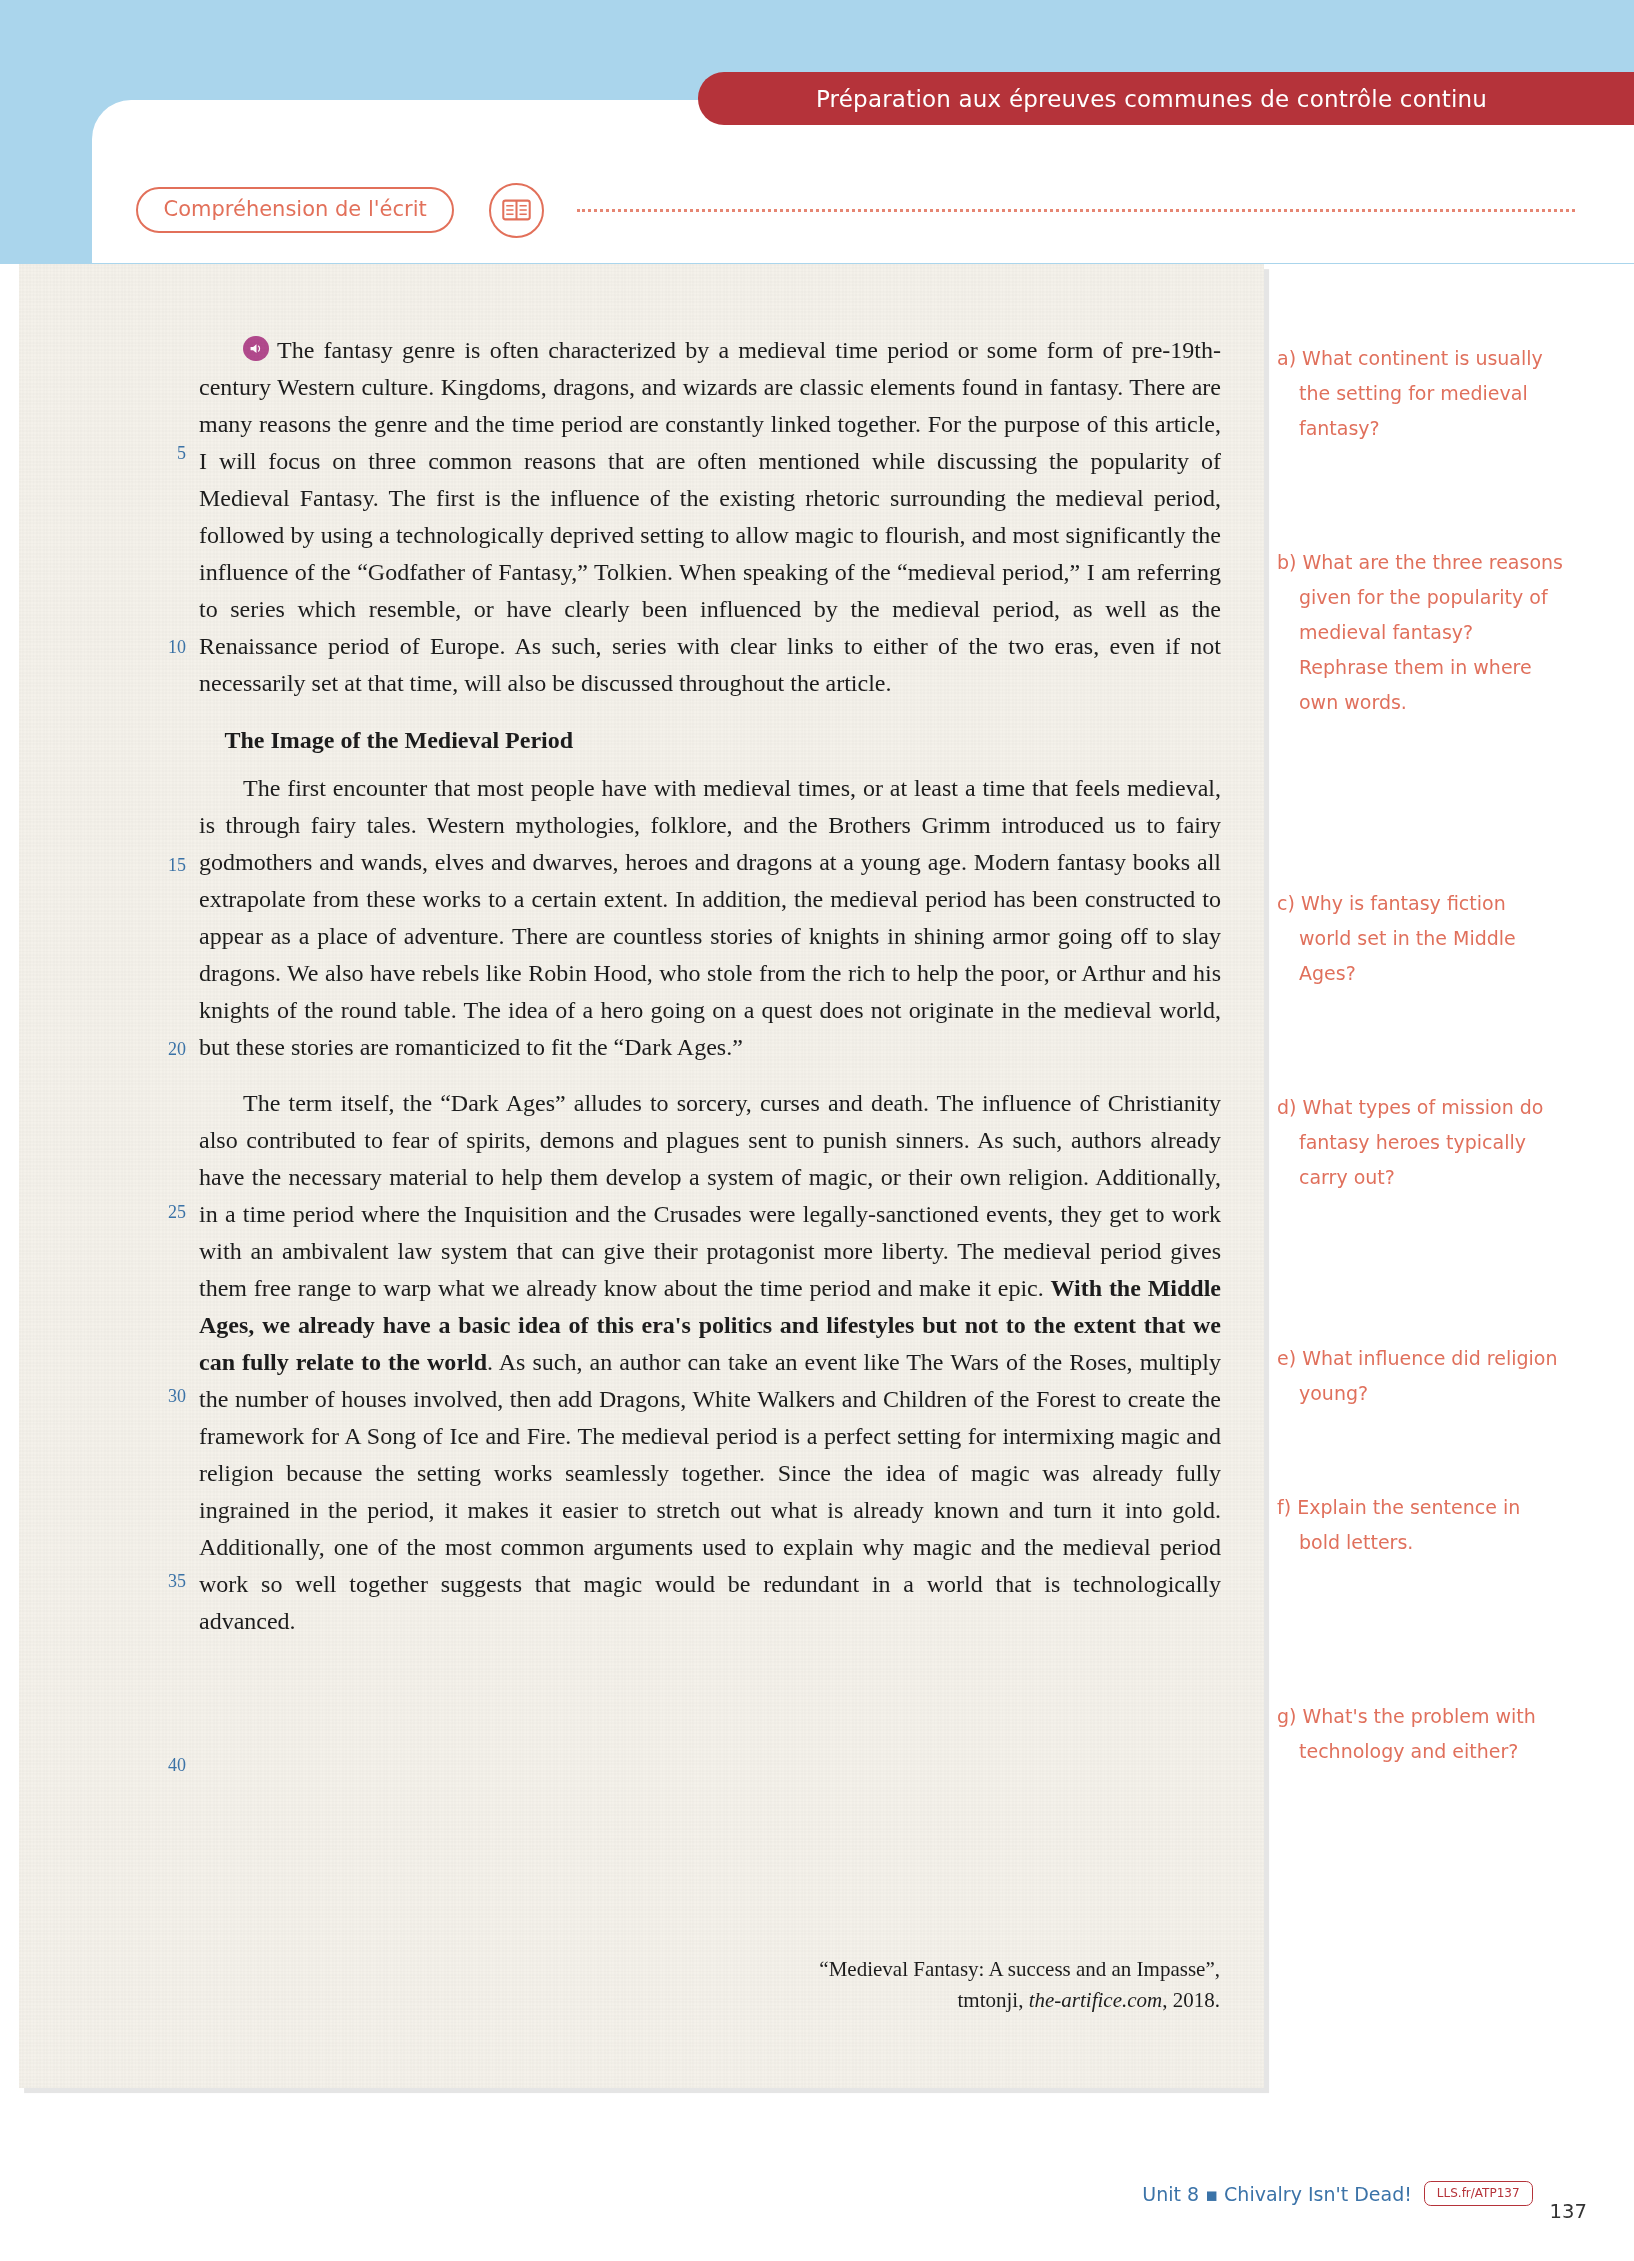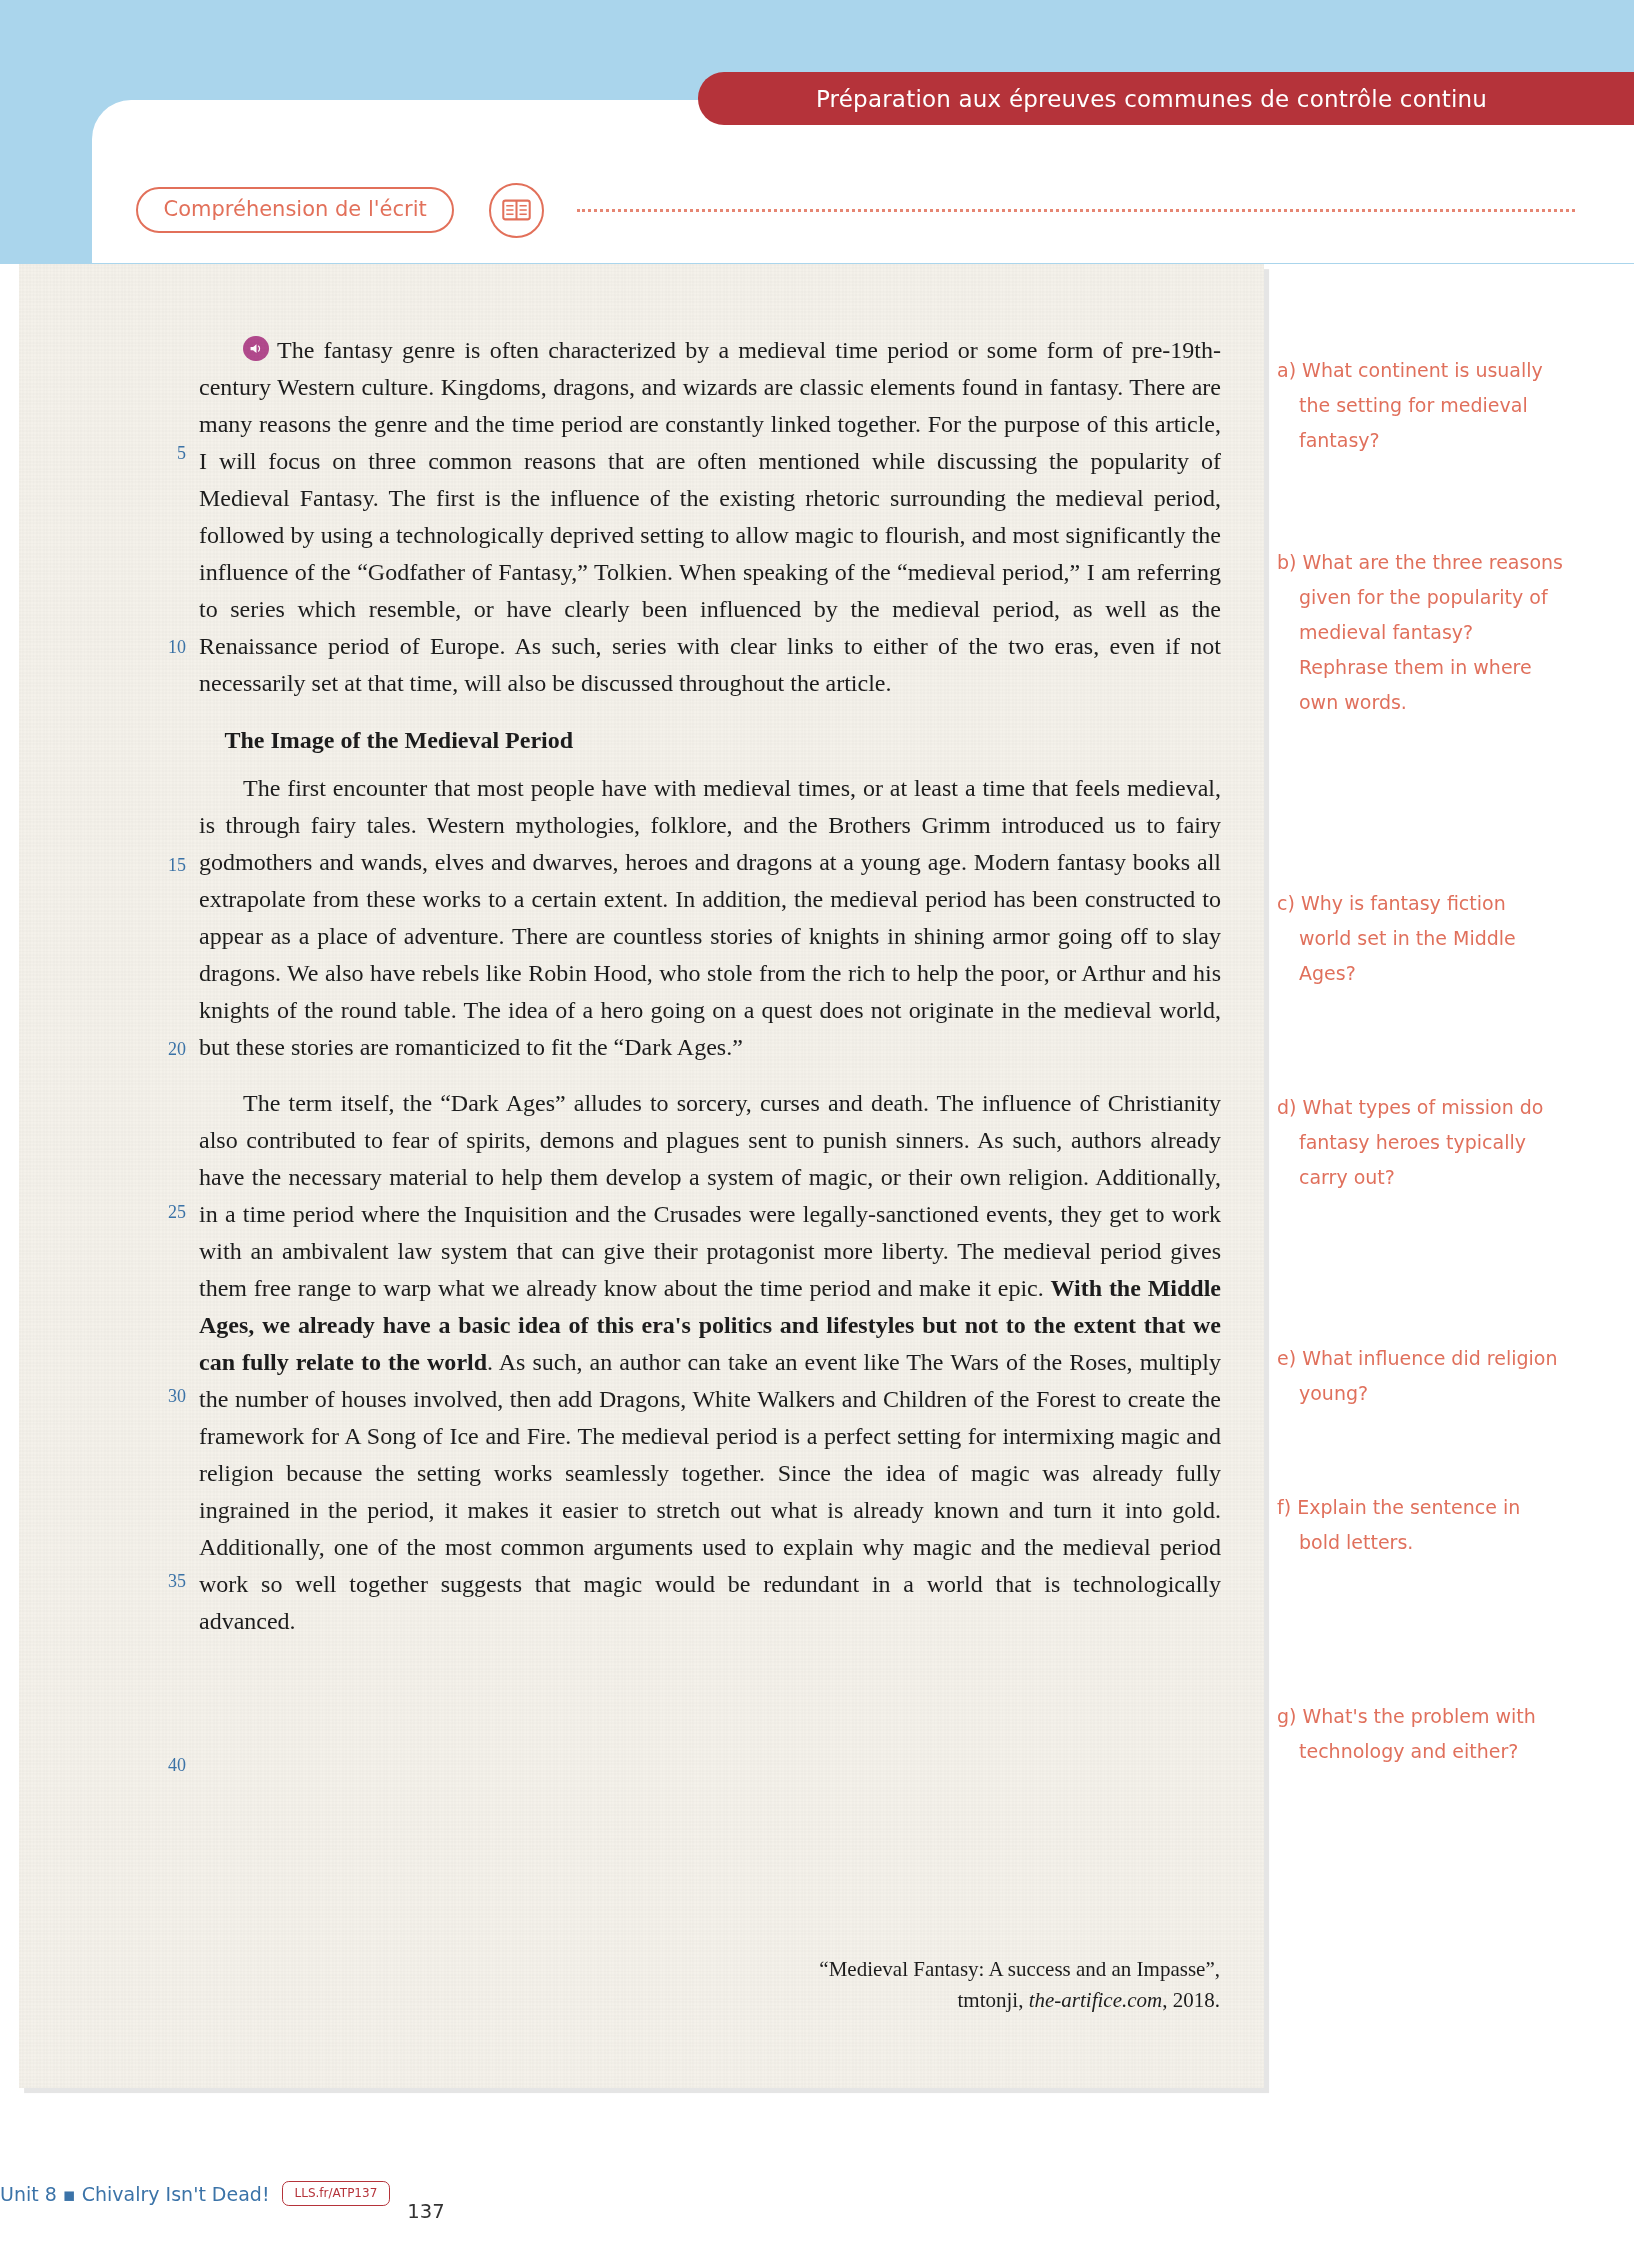--- a/index.html
+++ b/index.html
@@ -203,20 +203,21 @@
 
   
   .footer {
     position: absolute;
     left: 0;
     bottom: 49px;
     width: 1635px;
     height: 37px;
     display: flex;
     align-items: center;
+    justify-content: flex-end;
     padding-right: 48px;
     box-sizing: border-box;
     font-family: "DejaVu Sans", sans-serif;
   }
   .footer-unit {
     color: #3b73a8;
     font-size: 19px;
     margin-right: 12px;
   }
   .footer-code {
@@ -291,21 +292,21 @@
   </div>
 
   <div class="source">
     <div>“Medieval Fantasy: A success and an Impasse”,</div>
     <div><span>tmtonji, </span><i>the-artifice.com</i><span>, 2018.</span></div>
   </div>
 
 </div>
 
 <div class="questions">
-  <div class="q" style="top:12px"><span>a)</span> <span>What continent is usually the setting for medieval fantasy?</span></div>
+  <div class="q" style="top:0px"><span>a)</span> <span>What continent is usually the setting for medieval fantasy?</span></div>
   <div class="q" style="top:204px"><span>b)</span> <span>What are the three reasons given for the popularity of medieval fantasy? Rephrase them in where own words.</span></div>
   <div class="q" style="top:545px"><span>c)</span> <span>Why is fantasy fiction world set in the Middle Ages?</span></div>
   <div class="q" style="top:749px"><span>d)</span> <span>What types of mission do fantasy heroes typically carry out?</span></div>
   <div class="q" style="top:1000px"><span>e)</span> <span>What influence did religion young?</span></div>
   <div class="q" style="top:1149px"><span>f)</span> <span>Explain the sentence in bold letters.</span></div>
   <div class="q" style="top:1358px"><span>g)</span> <span>What's the problem with technology and either?</span></div>
 </div>
 
 <div class="footer">
   <span class="footer-unit">Unit 8 ▪ Chivalry Isn't Dead!</span>

